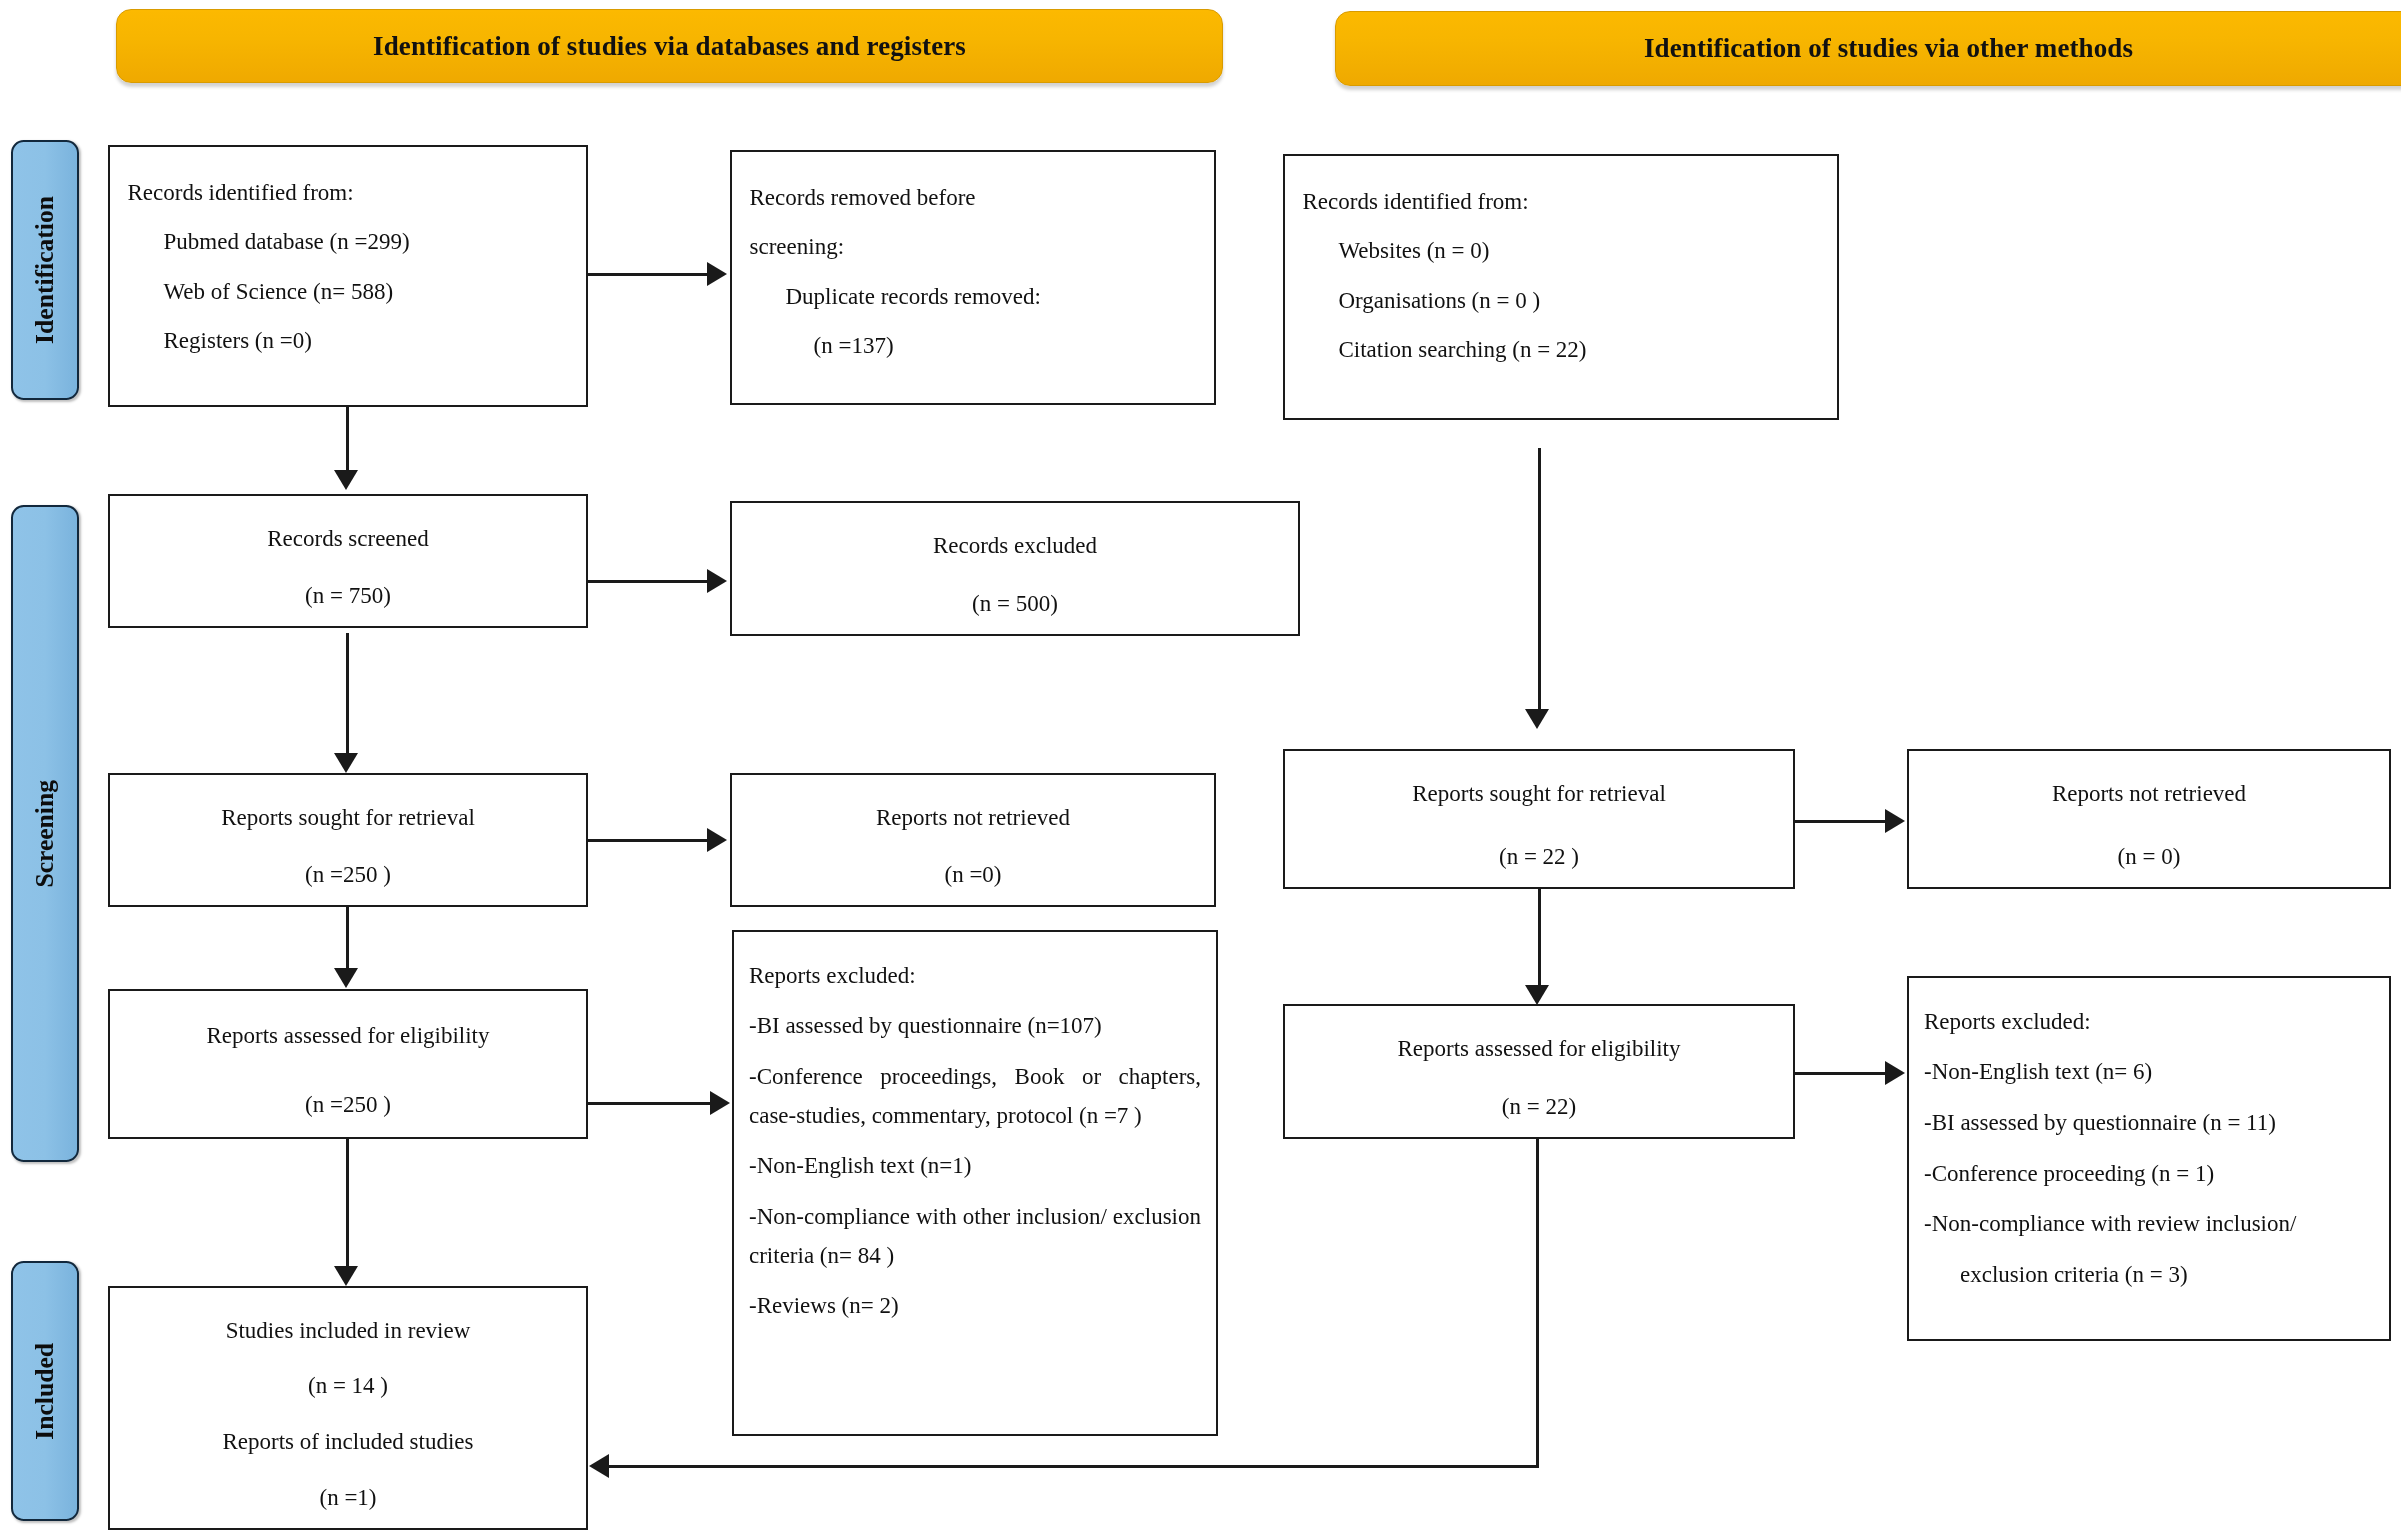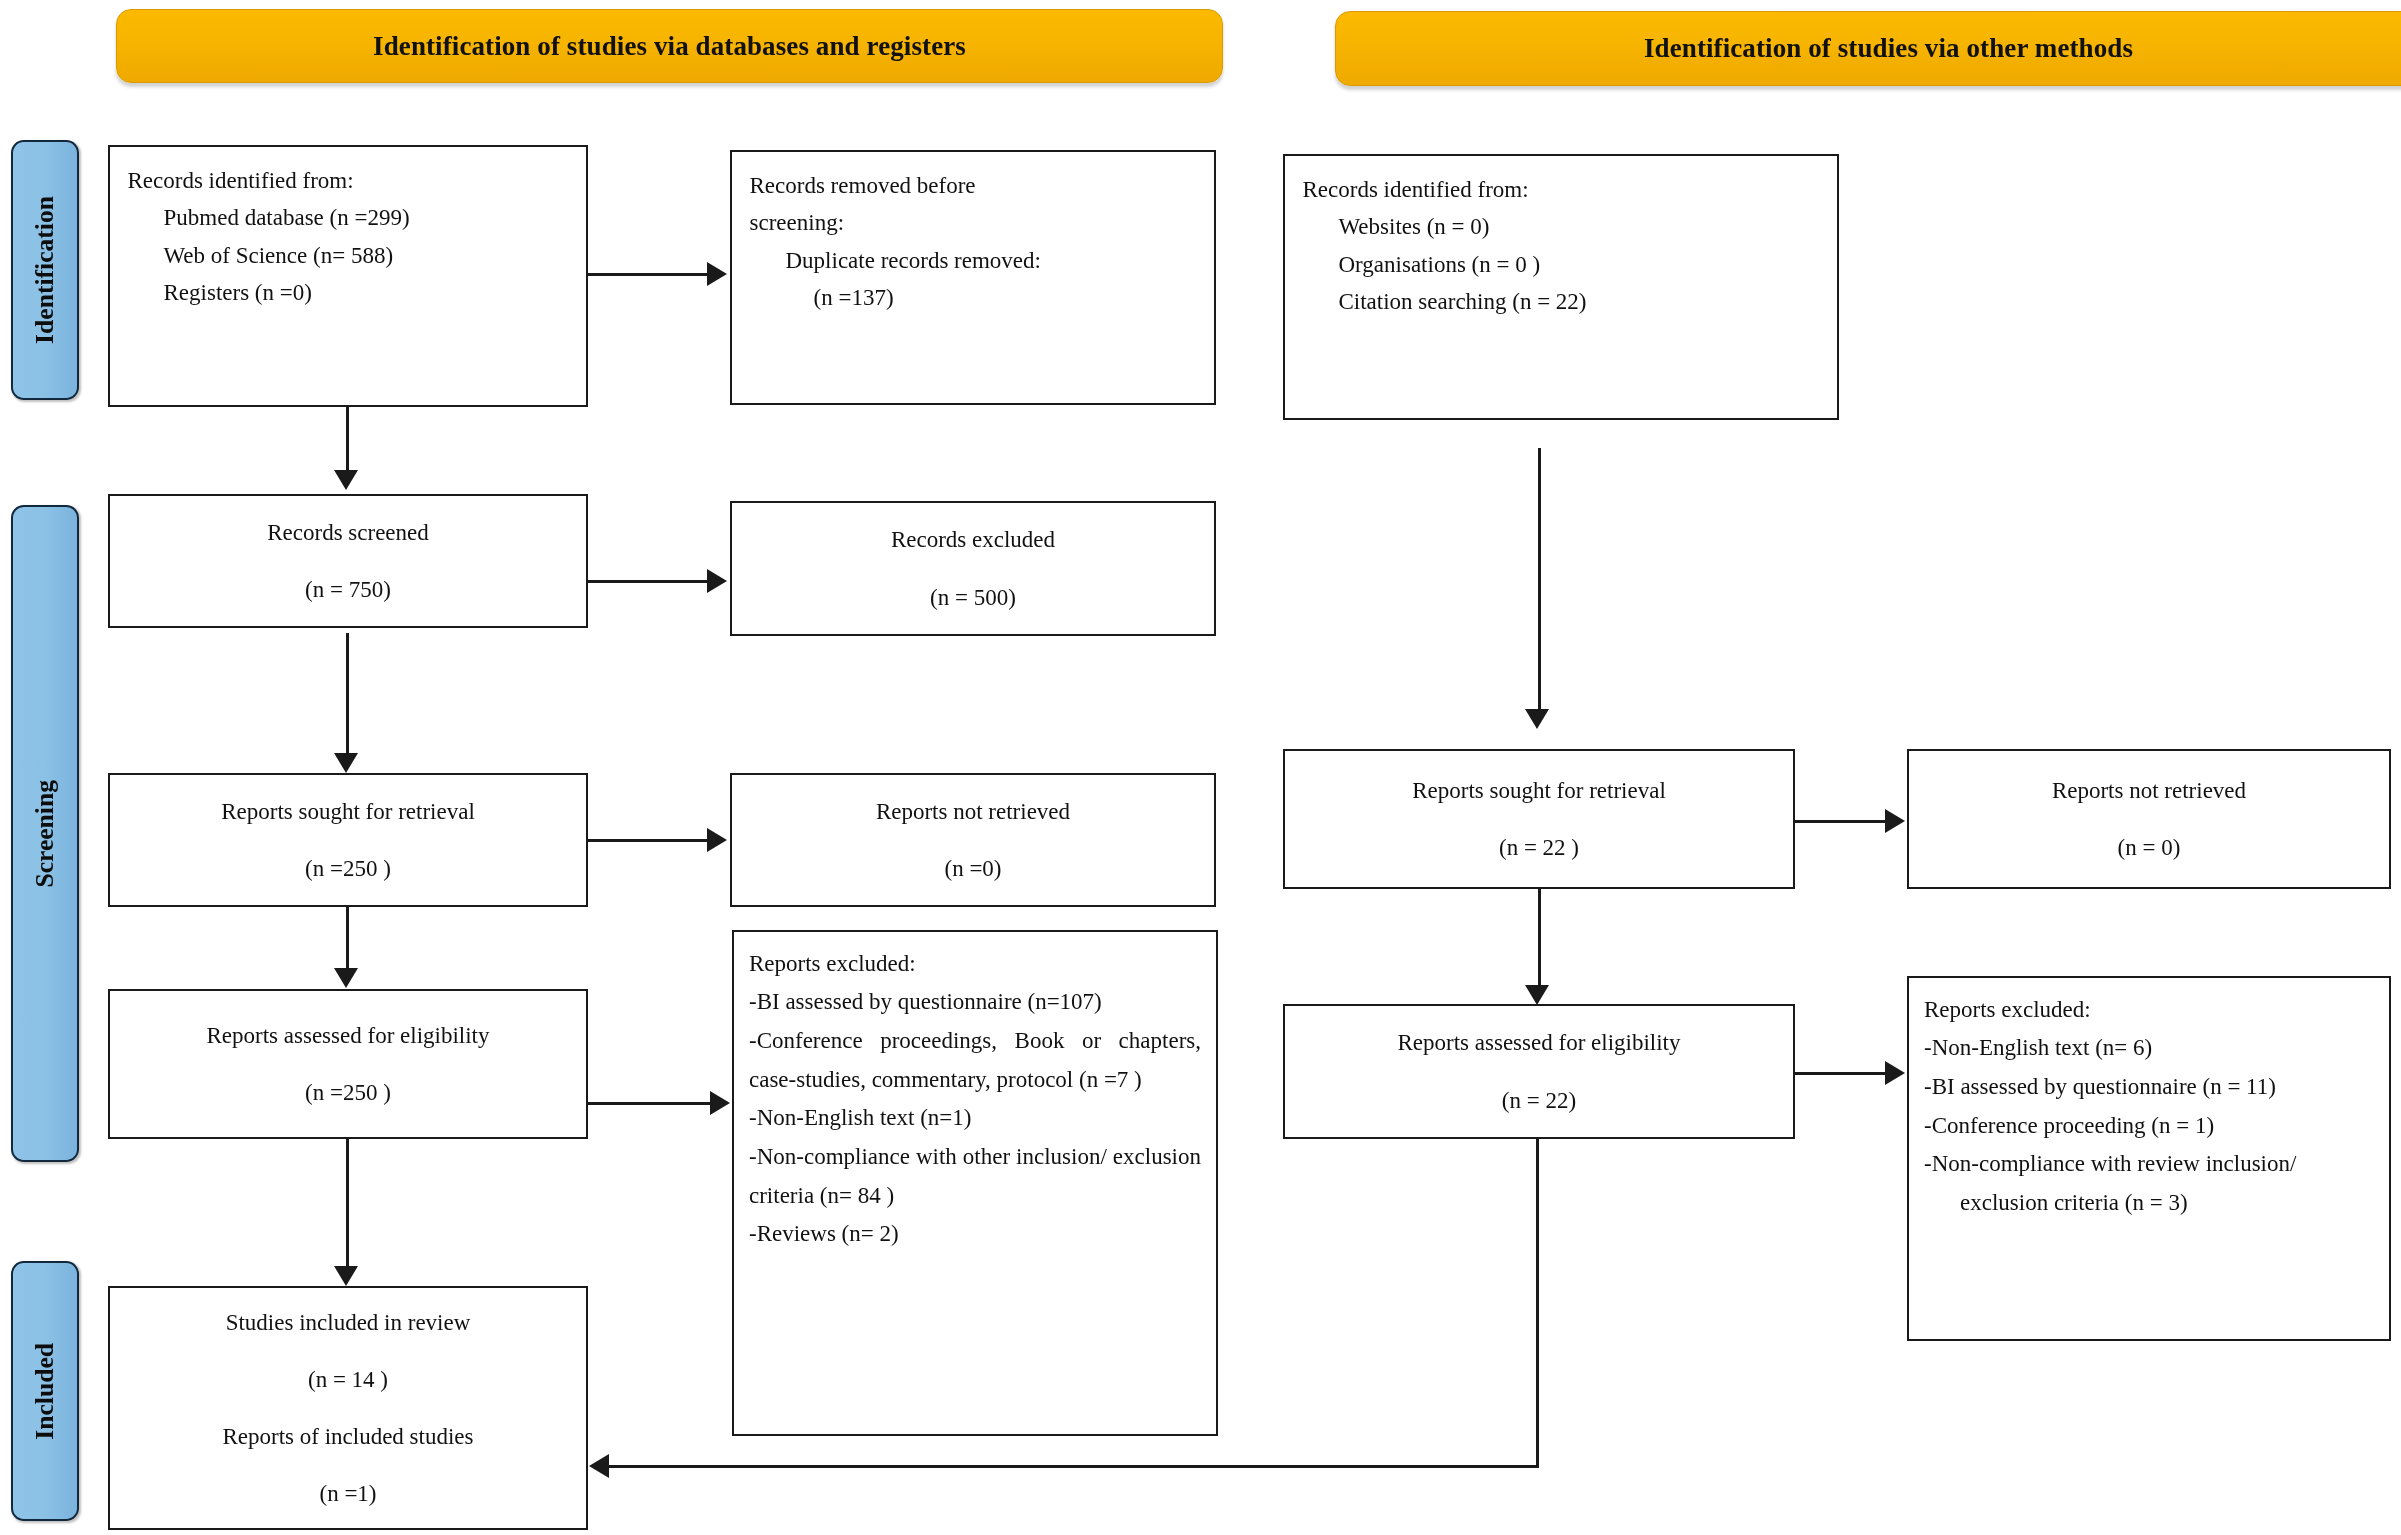--- a/index.html
+++ b/index.html
@@ -68,21 +68,21 @@
     box-sizing: border-box;
   }
   .node.centered {
     display: flex;
     flex-direction: column;
     align-items: center;
     justify-content: center;
     text-align: center;
     padding: 11.6px 10.5px;
   }
-  .node .ln { display: block; }
+  .node .ln { display: block; margin-top: 12px; }
   .node .indent { padding-left: 36px; }
   .node .indent2 { padding-left: 64px; }
   .node .just { text-align: justify; text-align-last: left; }
   .node .gap { height: 20px; }
 
   
   .hline, .vline {
     position: absolute;
     background: #1a1a1a;
   }
@@ -153,21 +153,21 @@
 
   <div class="vline" style="left:346px; top:407px; height:65px;"></div>
   <div class="arrow-d" style="left:334px; top:470px;"></div>
 
   <div class="node centered" style="left:108px; top:494px; width:480px; height:134px;">
     <span class="ln">Records screened</span>
     <span class="gap"></span>
     <span class="ln">(n = 750)</span>
   </div>
 
-  <div class="node centered" style="left:730px; top:501px; width:486px; height:135px;">
+  <div class="node centered" style="left:730px; top:501px; width:570px; height:135px;">
     <span class="ln">Records excluded</span>
     <span class="gap"></span>
     <span class="ln">(n = 500)</span>
   </div>
 
   <div class="hline" style="left:588px; top:580px; width:121px;"></div>
   <div class="arrow-r" style="left:707px; top:569px;"></div>
 
   <div class="vline" style="left:346px; top:633px; height:122px;"></div>
   <div class="arrow-d" style="left:334px; top:753px;"></div>

